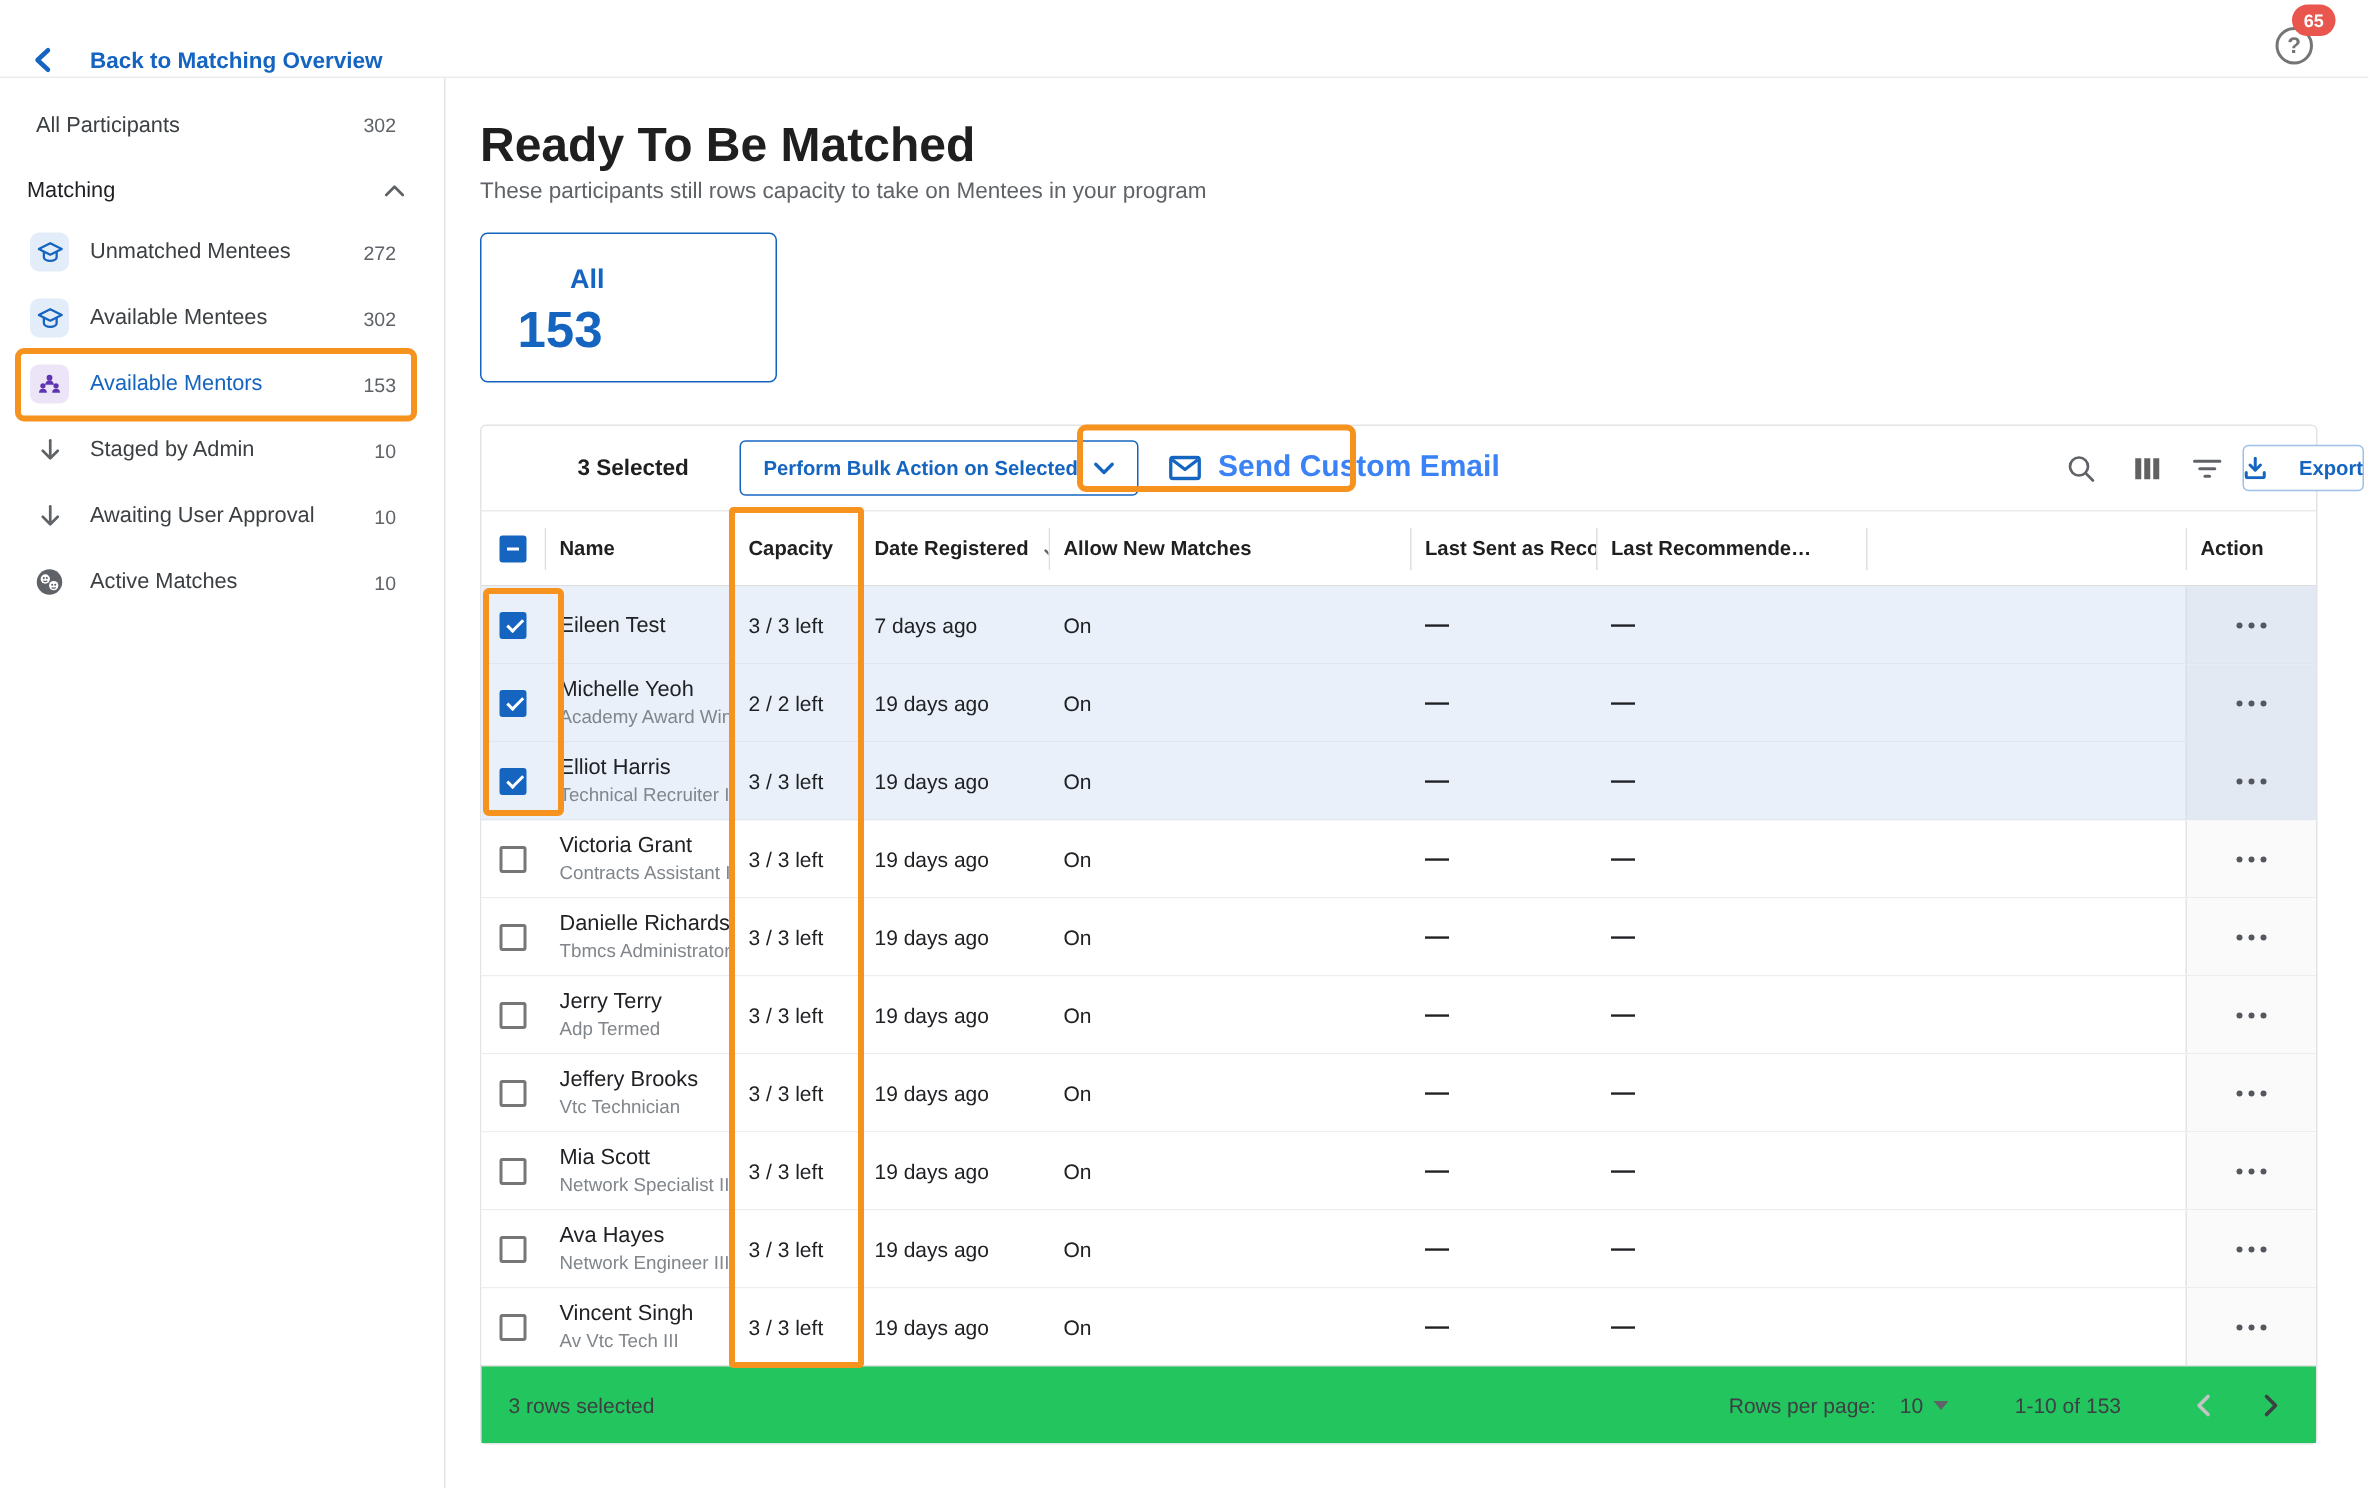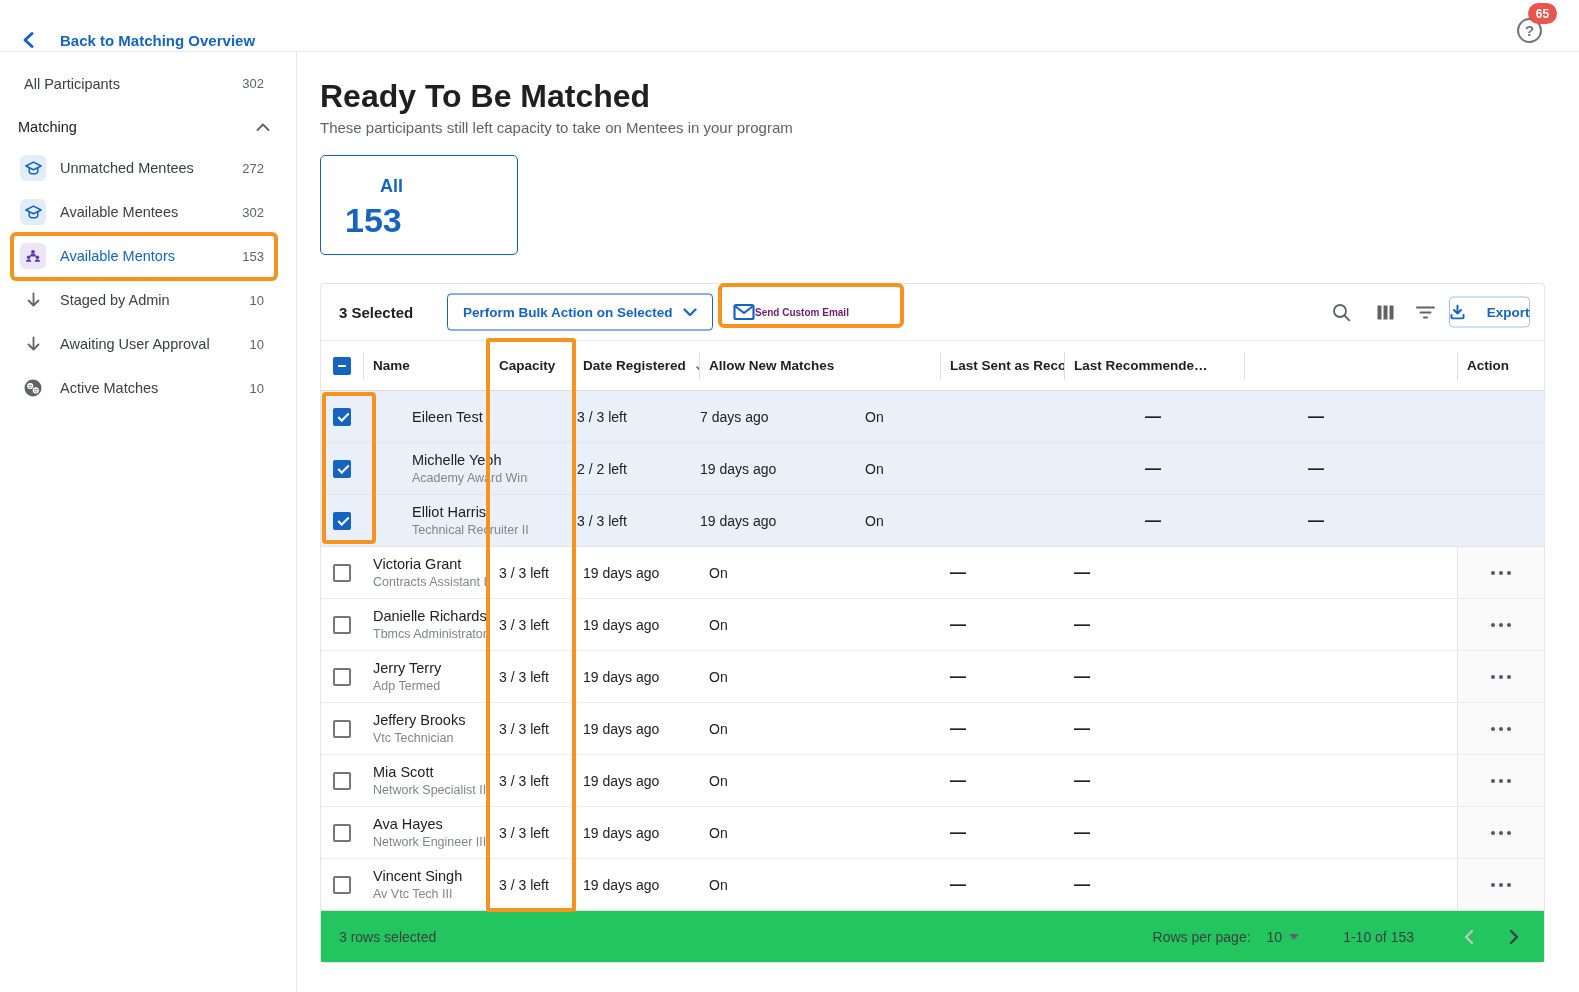--- a/index.html
+++ b/index.html
@@ -31,36 +31,36 @@
   
   .page-title { position:absolute; left:320px; top:78px; font-size:32px; font-weight:700; color:#1f1f1f; }
   .page-subtitle { position:absolute; left:320px; top:119px; font-size:15px; color:#5f6368; }
   .all-card { position:absolute; left:320px; top:155px; width:198px; height:100px; border:1.5px solid #1565C0; border-radius:5px; background:#fff; padding:20px 0 0 24px; cursor:pointer; }
   .all-card .all-label { font-size:18px; font-weight:700; color:#1565C0;margin-left:35px; }
   .all-card .all-value { font-size:34px; font-weight:700; color:#1565C0; margin-top:4px; }
 
   
   .table-card { position:absolute; left:320px; top:283px; width:1225px; height:680px; border:1px solid #e2e4e8; border-radius:4px; background:#fff; }
   .toolbar { position:relative; height:57px; border-bottom:1px solid #ebebeb; }
-  .tb-abs { position:absolute; top:50%; transform:translateY(-50%); }
+  .tb-abs { position:absolute; top:50%; transform:translateY(-50%);margin-left:46px; }
   .selected-text { left:18px; font-size:15px; font-weight:700; color:#1f1f1f; }
   .bulk-btn { left:126px; height:37px; border:1px solid #1565C0; border-radius:4px; background:#fff; display:flex; align-items:center; gap:10px; padding:0 15px; font-size:13.5px; font-weight:700; color:#1565C0; cursor:pointer; }
-  .email-btn { left:412px; height:37px; display:flex; align-items:center; font-size:10px; font-weight:700; color:#701a75; cursor:pointer; background:#fff; border:none; }
+  .email-btn { left:412px; height:37px; display:flex; align-items:center; gap:11px; font-size:20px; font-weight:700; color:#3b82f6; cursor:pointer; background:#fff; border:none; }
   .icon-btn { width:24px; height:24px; display:flex; align-items:center; justify-content:center; cursor:pointer; }
   .search-btn { left:1008px; } .cols-btn { left:1052px; } .filter-btn { left:1092px; }
   .export-btn { left:1128px; height:31px; width:81px; border:1px solid #9dbfe8; border-radius:4px; background:#fff; display:flex; align-items:center; justify-content:center; gap:22px; font-size:13.5px; font-weight:700; color:#1565C0; cursor:pointer; }
 
   .grid-row { display:grid; grid-template-columns:42px 126px 84px 126px 241px 124px 180px 213px 87px; }
   .thead { height:50px; border-bottom:1px solid #dcdcdc; }
   .th { display:flex; align-items:center; font-size:13.5px; font-weight:700; color:#1f1f1f; padding-left:10px; position:relative; white-space:nowrap; overflow:hidden; }
   .th.div::before { content:""; position:absolute; left:0; top:11px; height:28px; width:1px; background:#dedede; }
   .th-check { justify-content:center; padding-left:0; }
 
   .tbody .tr { height:52px; border-bottom:1px solid #ededed; background:#fff; }
-  .tbody .tr.sel { background:#e9f0fa; border-bottom-color:#dfe6f0;gap:39px; }
+  .tbody .tr.sel { background:#e9f0fa; border-bottom-color:#dfe6f0; }
   .td { display:flex; align-items:center; font-size:14px; color:#202124; padding-left:10px; overflow:hidden; white-space:nowrap; }
   .td-check { justify-content:center; padding-left:0; }
   .td-name { flex-direction:column; align-items:flex-start; justify-content:center; gap:2px; }
   .td-name .nm { font-size:14.5px; color:#202124; line-height:18px; }
   .td-name .sub { font-size:12.5px; color:#80868b; line-height:15px; }
   .td.dashcell { font-weight:700; font-size:16px; letter-spacing:-1px; }
   .td-action { justify-content:center; padding-left:0; background:#fafafa; border-left:1px solid #e4e4e4; }
   .tr.sel .td-action { background:#e2e9f3; border-left-color:#d8dfeb; }
   .more { display:flex; gap:4px; cursor:pointer; padding:6px; }
   .more i { width:4px; height:4px; border-radius:50%; background:#54585e; display:block; }
@@ -197,21 +197,21 @@
               <path d="M11.5 13.6 q1.3 1 2.6 0" fill="none" stroke="#5f6368" stroke-width="0.8"></path>
             </svg>
         </span>
         <span class="side-label">Active Matches</span>
         <span class="side-count">10</span>
       </div>
     </div>
   </div>
 
   <div class="page-title">Ready To Be Matched</div>
-  <div class="page-subtitle">These participants still left capacity to take on Mentees in your program</div>
+  <div class="page-subtitle">These participants still rows capacity to take on Mentees in your program</div>
 
   <div class="all-card">
     <div class="all-label">All</div>
     <div class="all-value">153</div>
   </div>
 
   <div class="table-card">
 
     <div class="toolbar">
       <div class="tb-abs selected-text">3 Selected</div>

